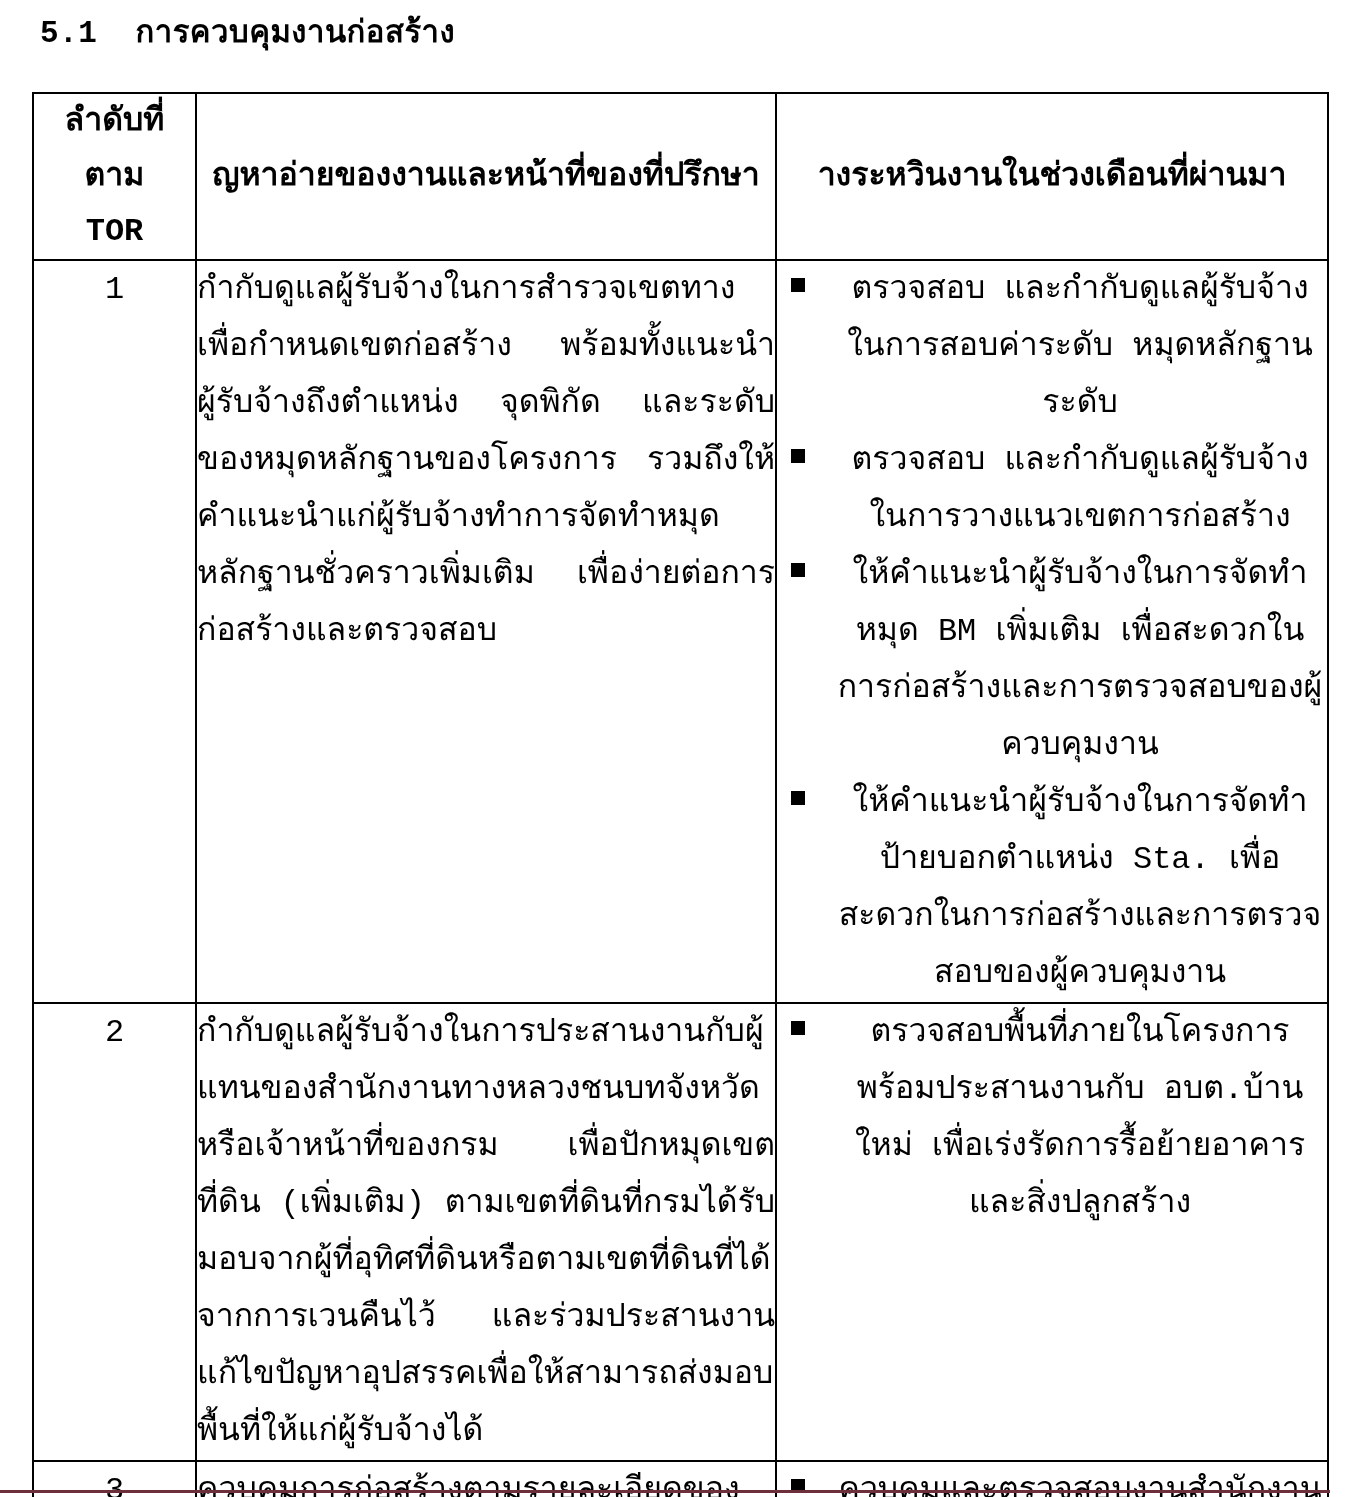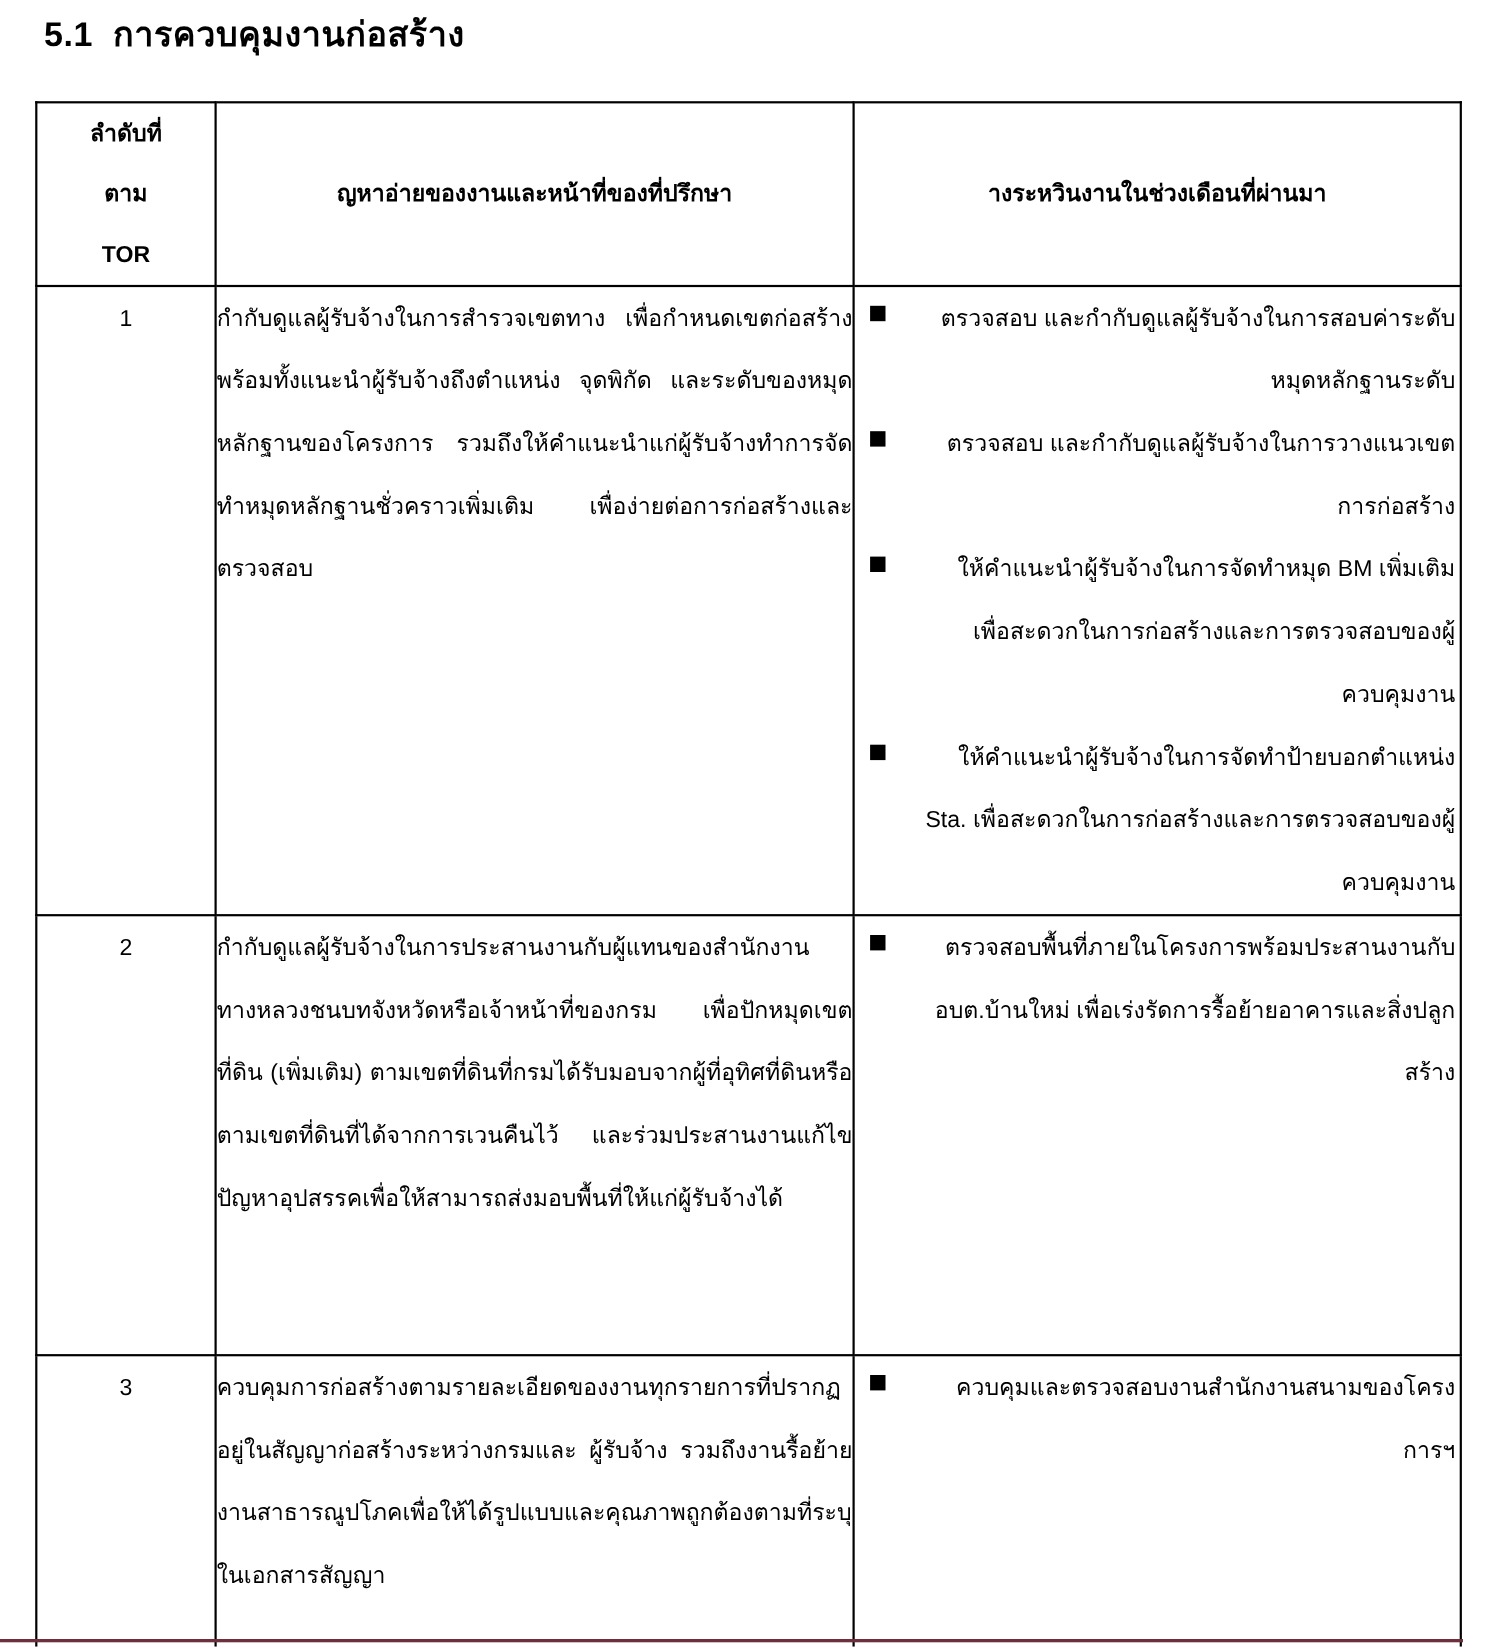--- a/index.html
+++ b/index.html
@@ -5,21 +5,21 @@
   html, body {
     margin: 0;
     padding: 0;
     background: #ffffff;
   }
   .page {
     position: relative;
     width: 1357px;
     height: 1497px;
     background: #ffffff;
-    font-family: Liberation Sans, sans-serif;
+    font-family: Liberation Mono, monospace;
     color: #000000;
     overflow: hidden;
   }
   .heading {
     position: absolute;
     left: 40px;
     top: 6px;
     margin: 0;
     font-size: 31px;
     font-weight: bold;
@@ -34,21 +34,21 @@
     border-collapse: collapse;
     table-layout: fixed;
   }
   table.tor col.c1 { width: 163px; }
   table.tor col.c2 { width: 580px; }
   table.tor col.c3 { width: 552px; }
   table.tor th, table.tor td {
     border: 2px solid #000000;
     padding: 0;
     vertical-align: top;
-    font-size: 21px;
+    font-size: 32px;
     line-height: 57px;
   }
   table.tor tr.hdr th {
     height: 162px;
     font-weight: bold;
     text-align: center;
     vertical-align: middle;
   }
   th.hdr-seq .hline {
     line-height: 55px;
@@ -69,21 +69,21 @@
   td.acts { padding: 6px 6px 0 0; }
   td.acts ul {
     list-style: none;
     margin: 0;
     padding: 0;
   }
   td.acts li {
     position: relative;
     padding-left: 60px;
     padding-right: 4px;
-    text-align: right;
+    text-align: center;
   }
   td.acts li .sq {
     position: absolute;
     left: 14px;
     top: 17px;
     width: 14px;
     height: 14px;
     background: #000000;
   }
   .footer-rule {

